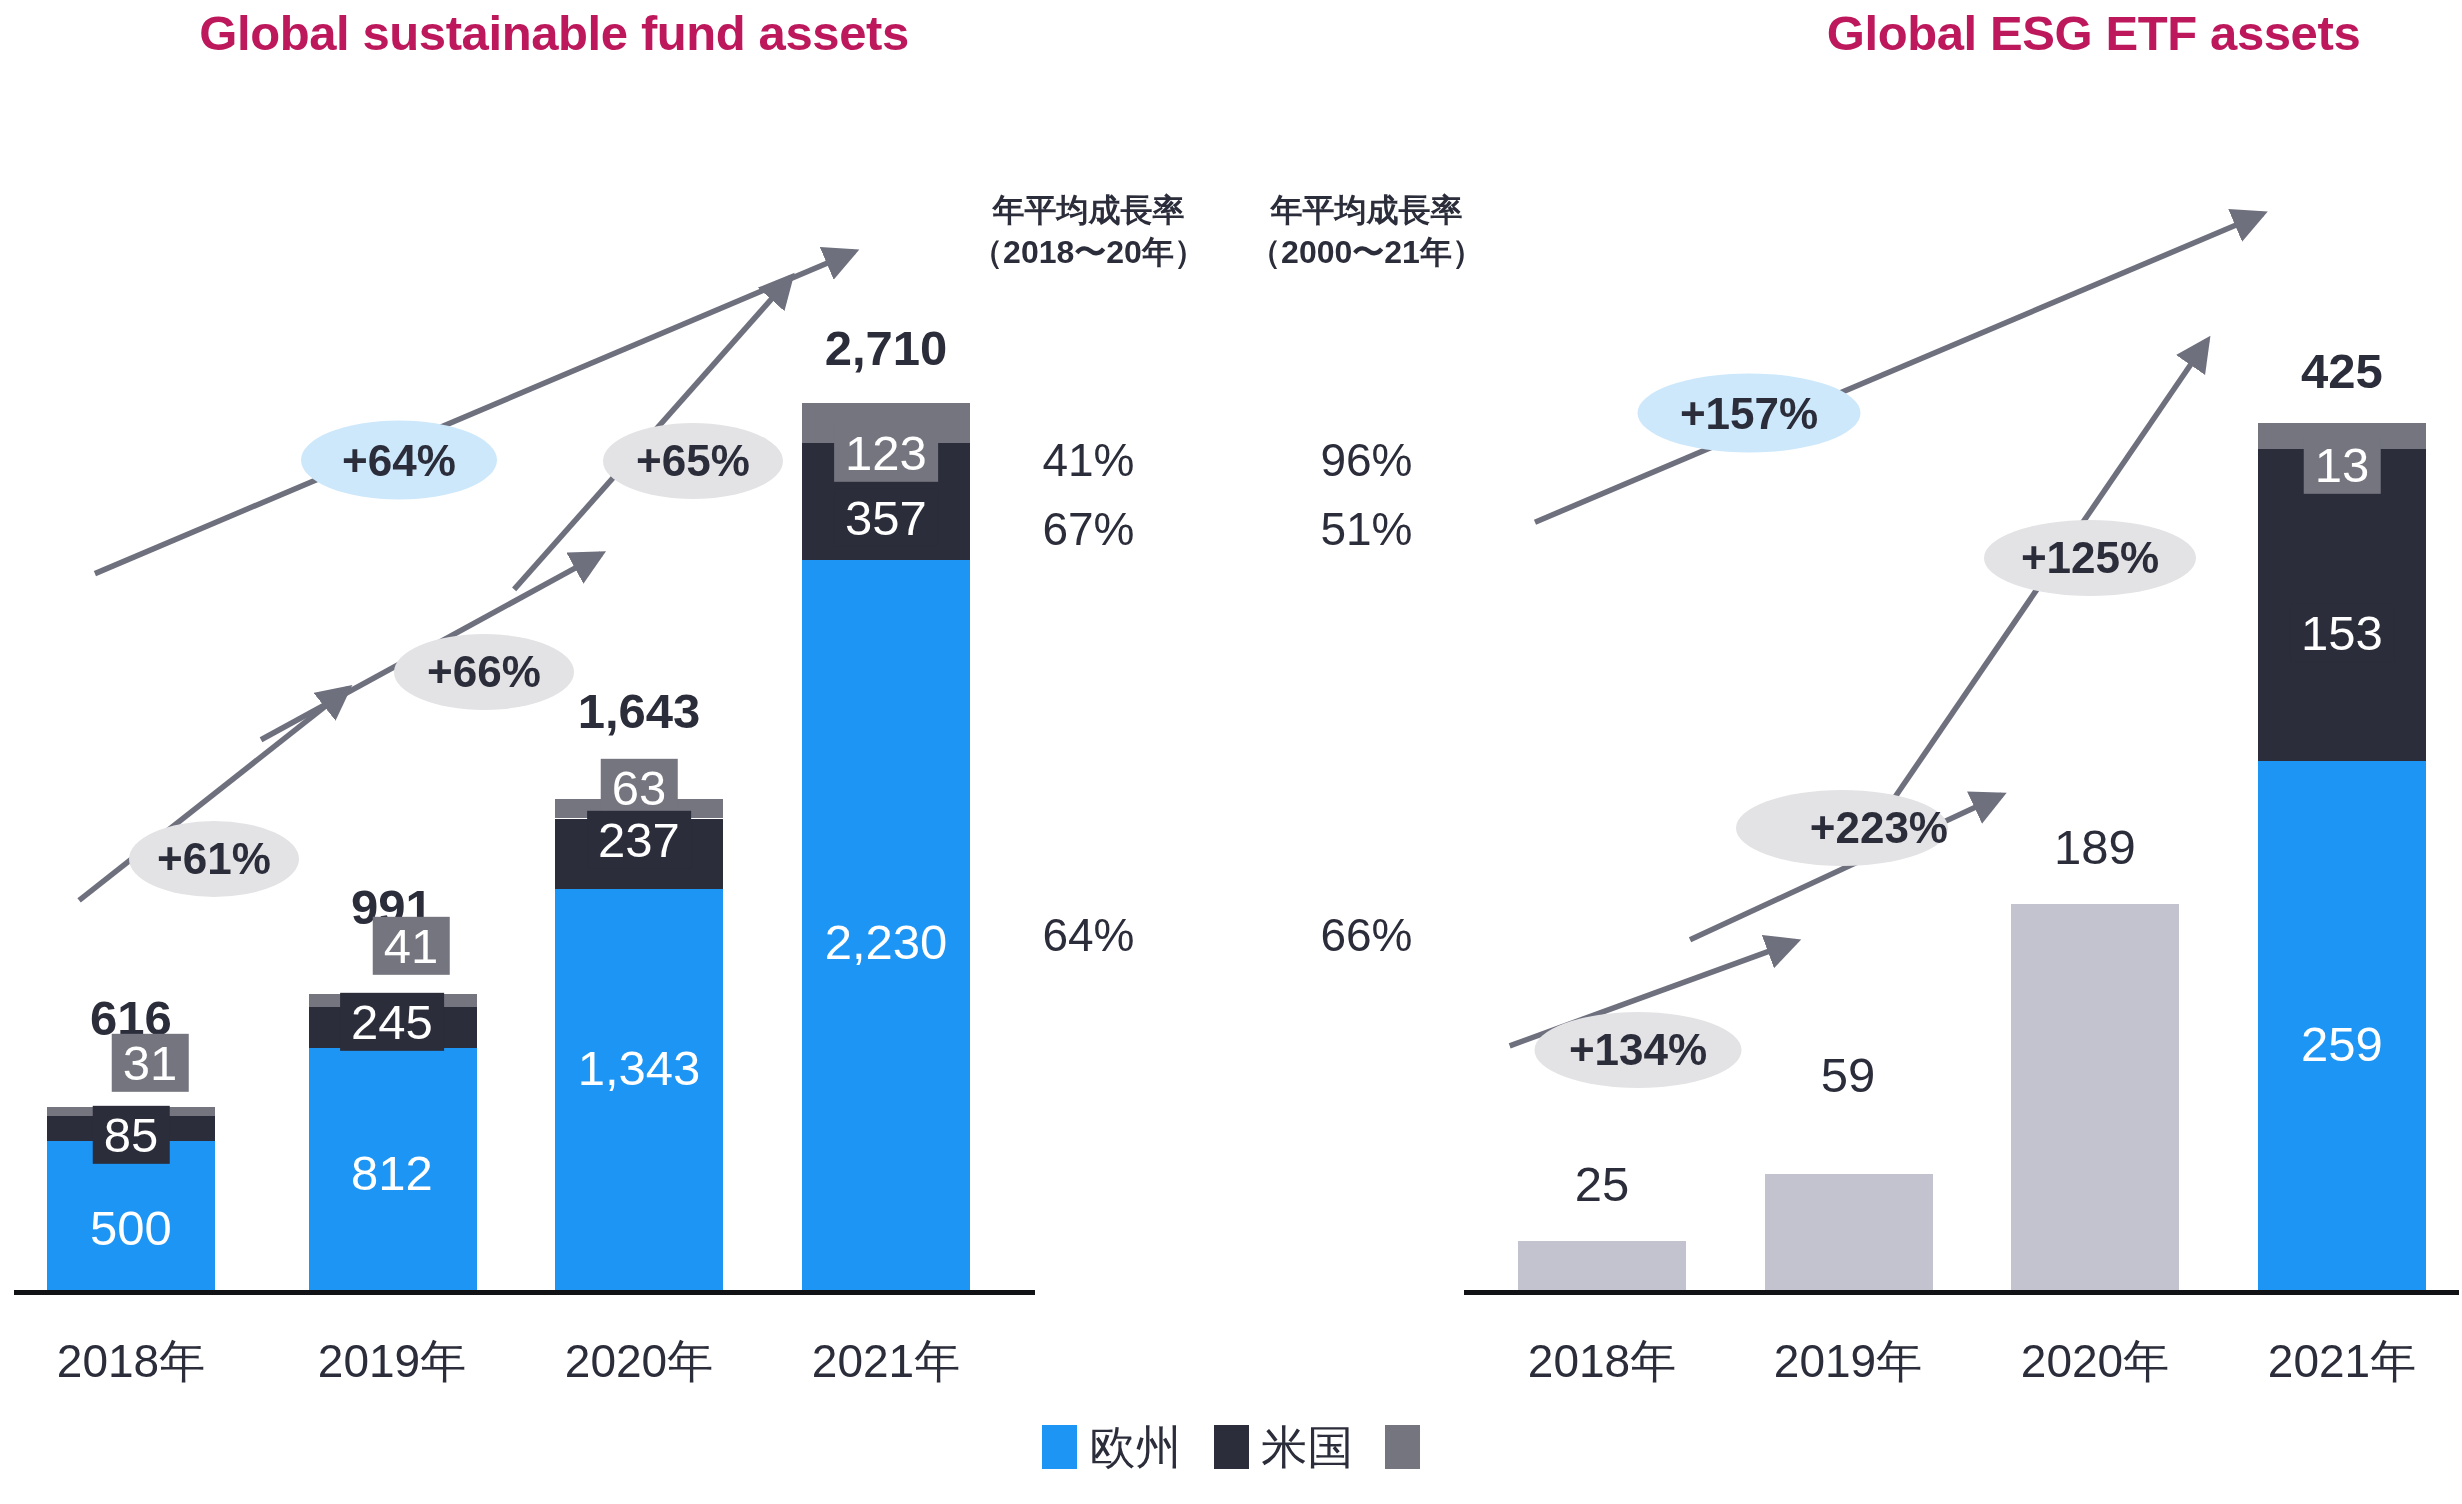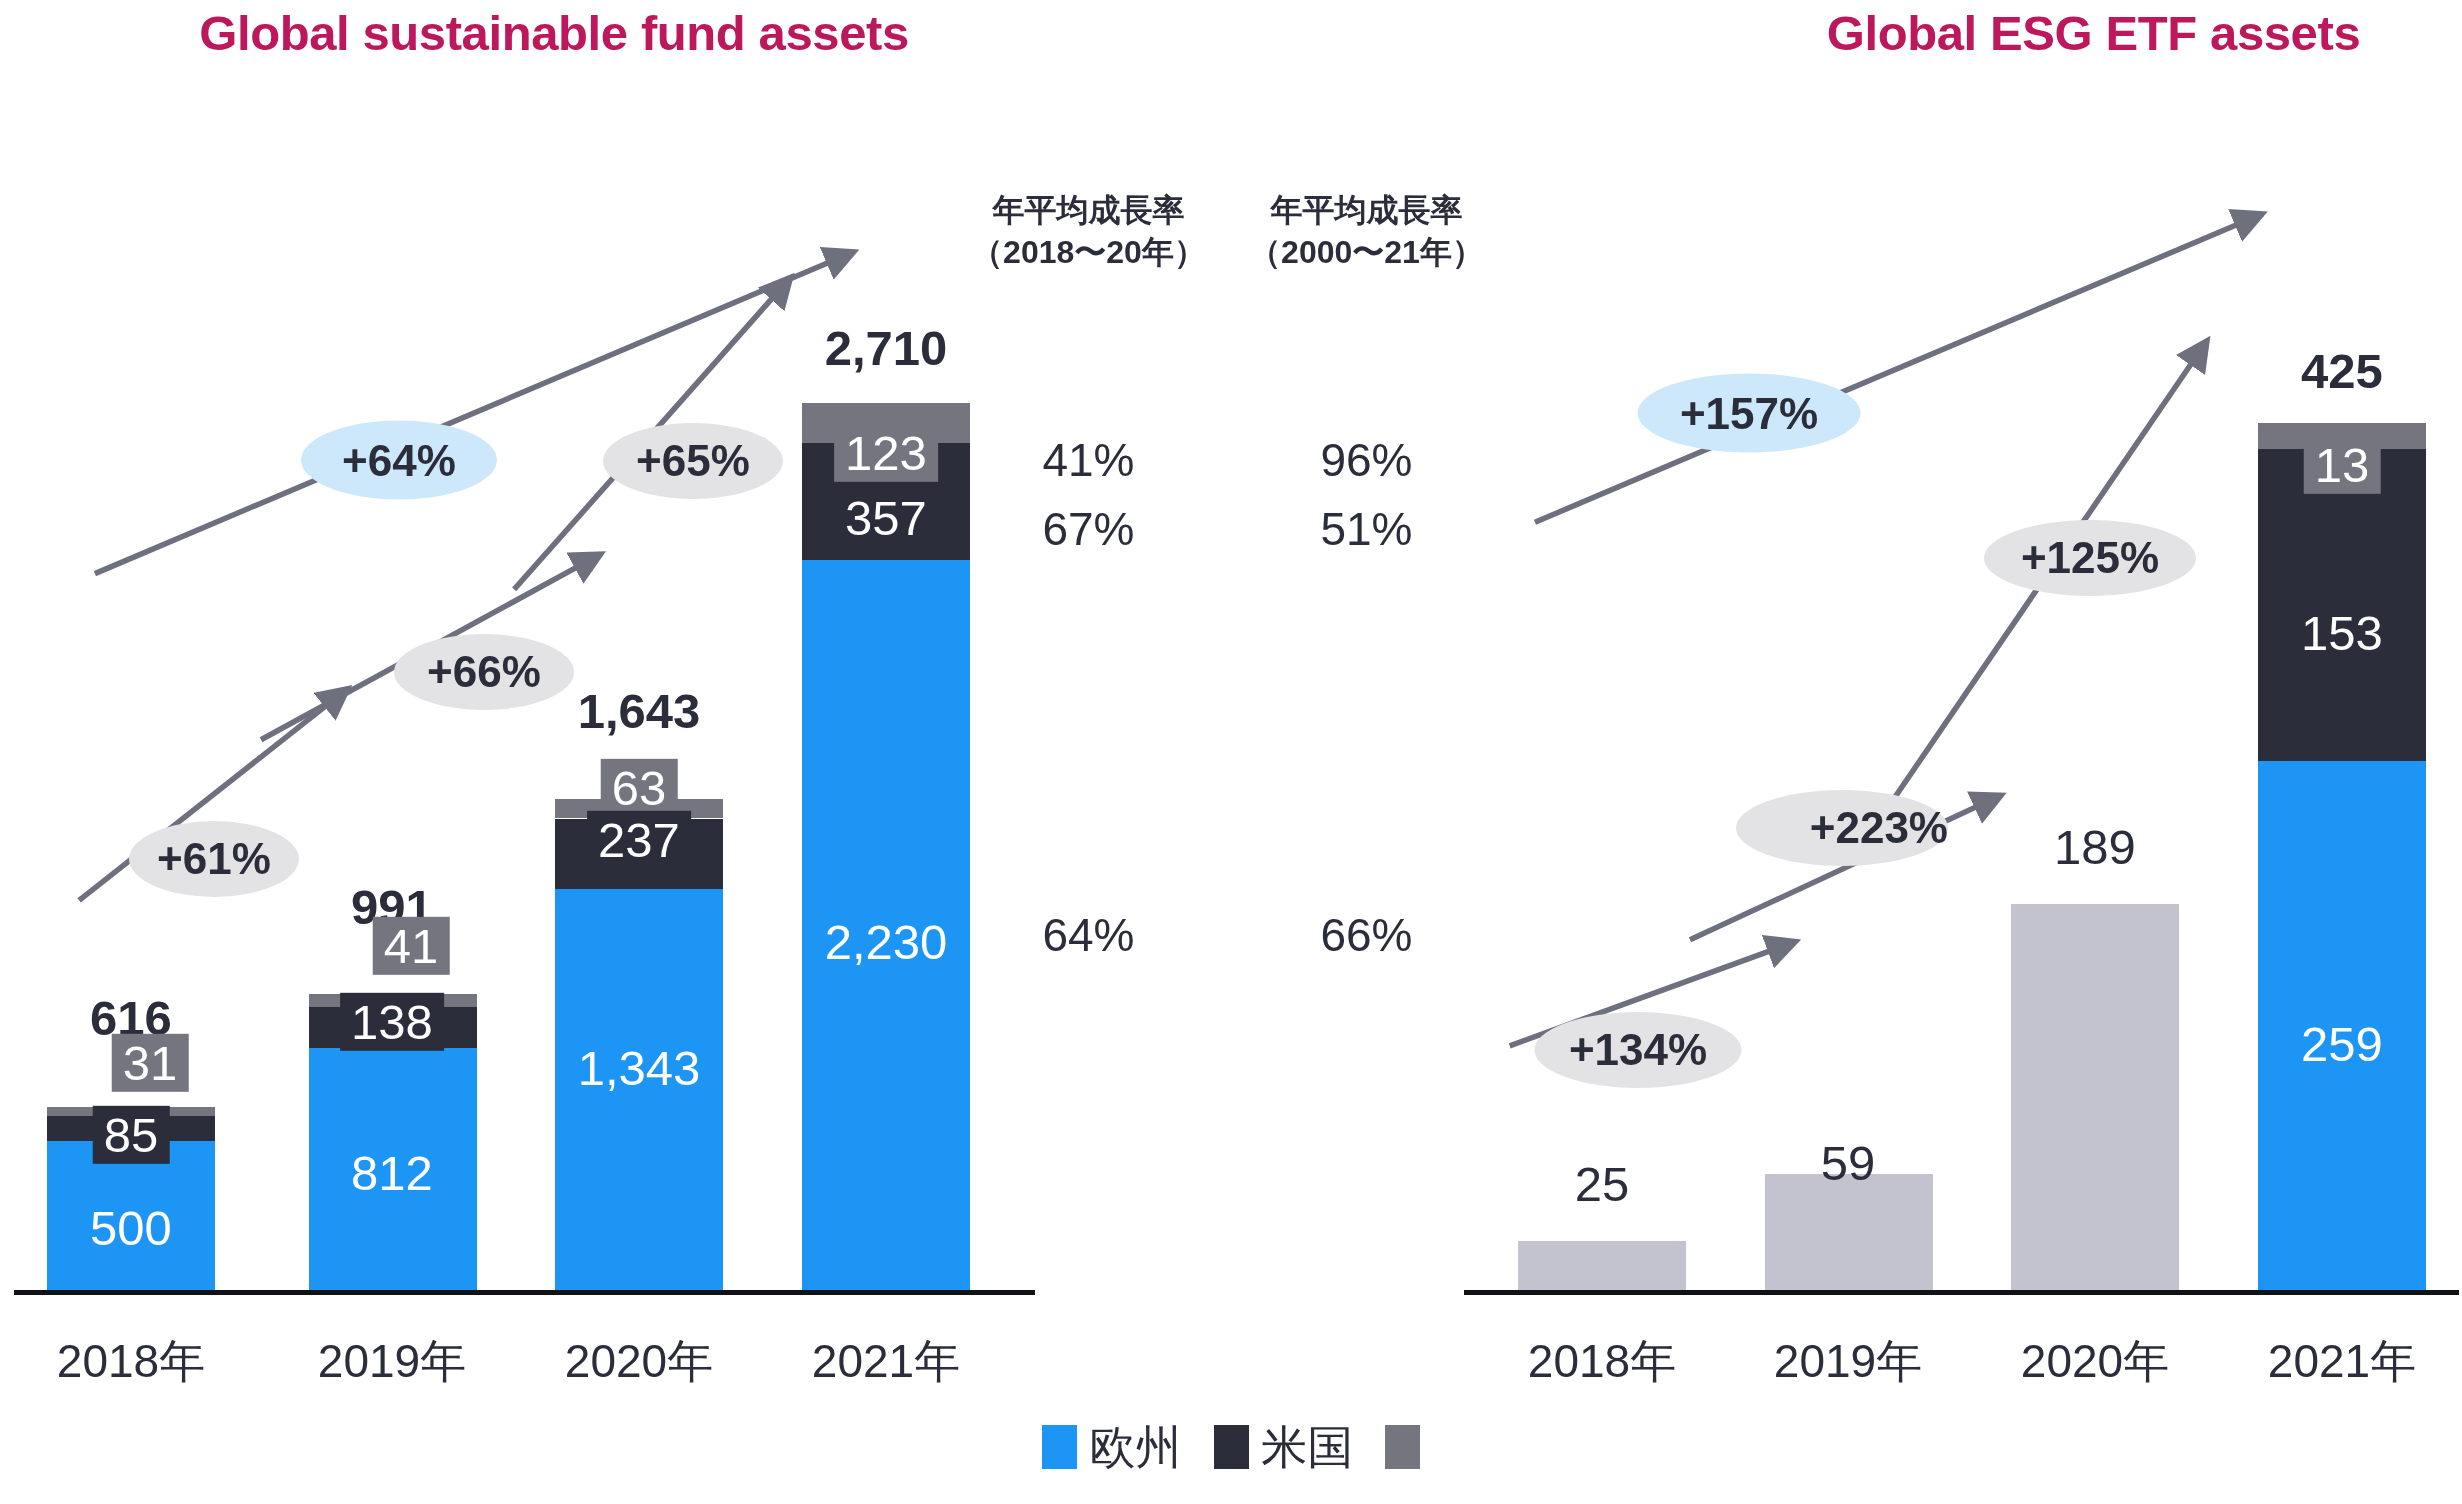--- a/index.html
+++ b/index.html
@@ -169,21 +169,21 @@
   <div class="seg-label chip-us" style="left:131px;top:1135px;">85</div>
   <div class="seg-label chip-eu" style="left:131px;top:1228px;">500</div>
 
   <div class="bar" style="left:309px;top:994px;width:168px;height:296px;">
     <div class="seg eu" style="bottom:0px;height:242px;"></div>
     <div class="seg us" style="bottom:242px;height:41px;"></div>
     <div class="seg other" style="bottom:283px;height:12.7px;"></div>
   </div>
   <div class="bar-total" style="left:392px;top:932px;">991</div>
   <div class="seg-label chip-other" style="left:411px;top:946px;">41</div>
-  <div class="seg-label chip-us" style="left:392px;top:1022px;">138</div>
+  <div class="seg-label chip-us" style="left:392px;top:1022px;">245</div>
   <div class="seg-label chip-eu" style="left:392px;top:1173px;">812</div>
 
   <div class="bar" style="left:555px;top:799px;width:168px;height:491px;">
     <div class="seg eu" style="bottom:0px;height:401px;"></div>
     <div class="seg us" style="bottom:401px;height:70px;"></div>
     <div class="seg other" style="bottom:472px;height:19px;"></div>
   </div>
   <div class="bar-total" style="left:639px;top:736px;">1,643</div>
   <div class="seg-label chip-other" style="left:639px;top:788px;">63</div>
   <div class="seg-label chip-us" style="left:639px;top:840px;">237</div>
@@ -235,21 +235,21 @@
   </div>
 
   <div class="bar" style="left:70px;top:1241px;width:168px;height:49px;">
     <div class="seg plain" style="bottom:0px;height:49px;"></div>
   </div>
   <div class="bar-value" style="left:154px;top:1209px;">25</div>
 
   <div class="bar" style="left:317px;top:1174px;width:168px;height:116px;">
     <div class="seg plain" style="bottom:0px;height:116px;"></div>
   </div>
-  <div class="bar-value" style="left:400px;top:1188px;">59</div>
+  <div class="bar-value" style="left:400px;top:1100px;">59</div>
 
   <div class="bar" style="left:563px;top:904px;width:168px;height:386px;">
     <div class="seg plain" style="bottom:0px;height:386px;"></div>
   </div>
   <div class="bar-value" style="left:647px;top:872px;">189</div>
 
   <div class="bar" style="left:810px;top:423px;width:168px;height:867px;">
     <div class="seg eu" style="bottom:0px;height:529px;"></div>
     <div class="seg us" style="bottom:529px;height:313px;"></div>
     <div class="seg other" style="bottom:841px;height:26px;"></div>

